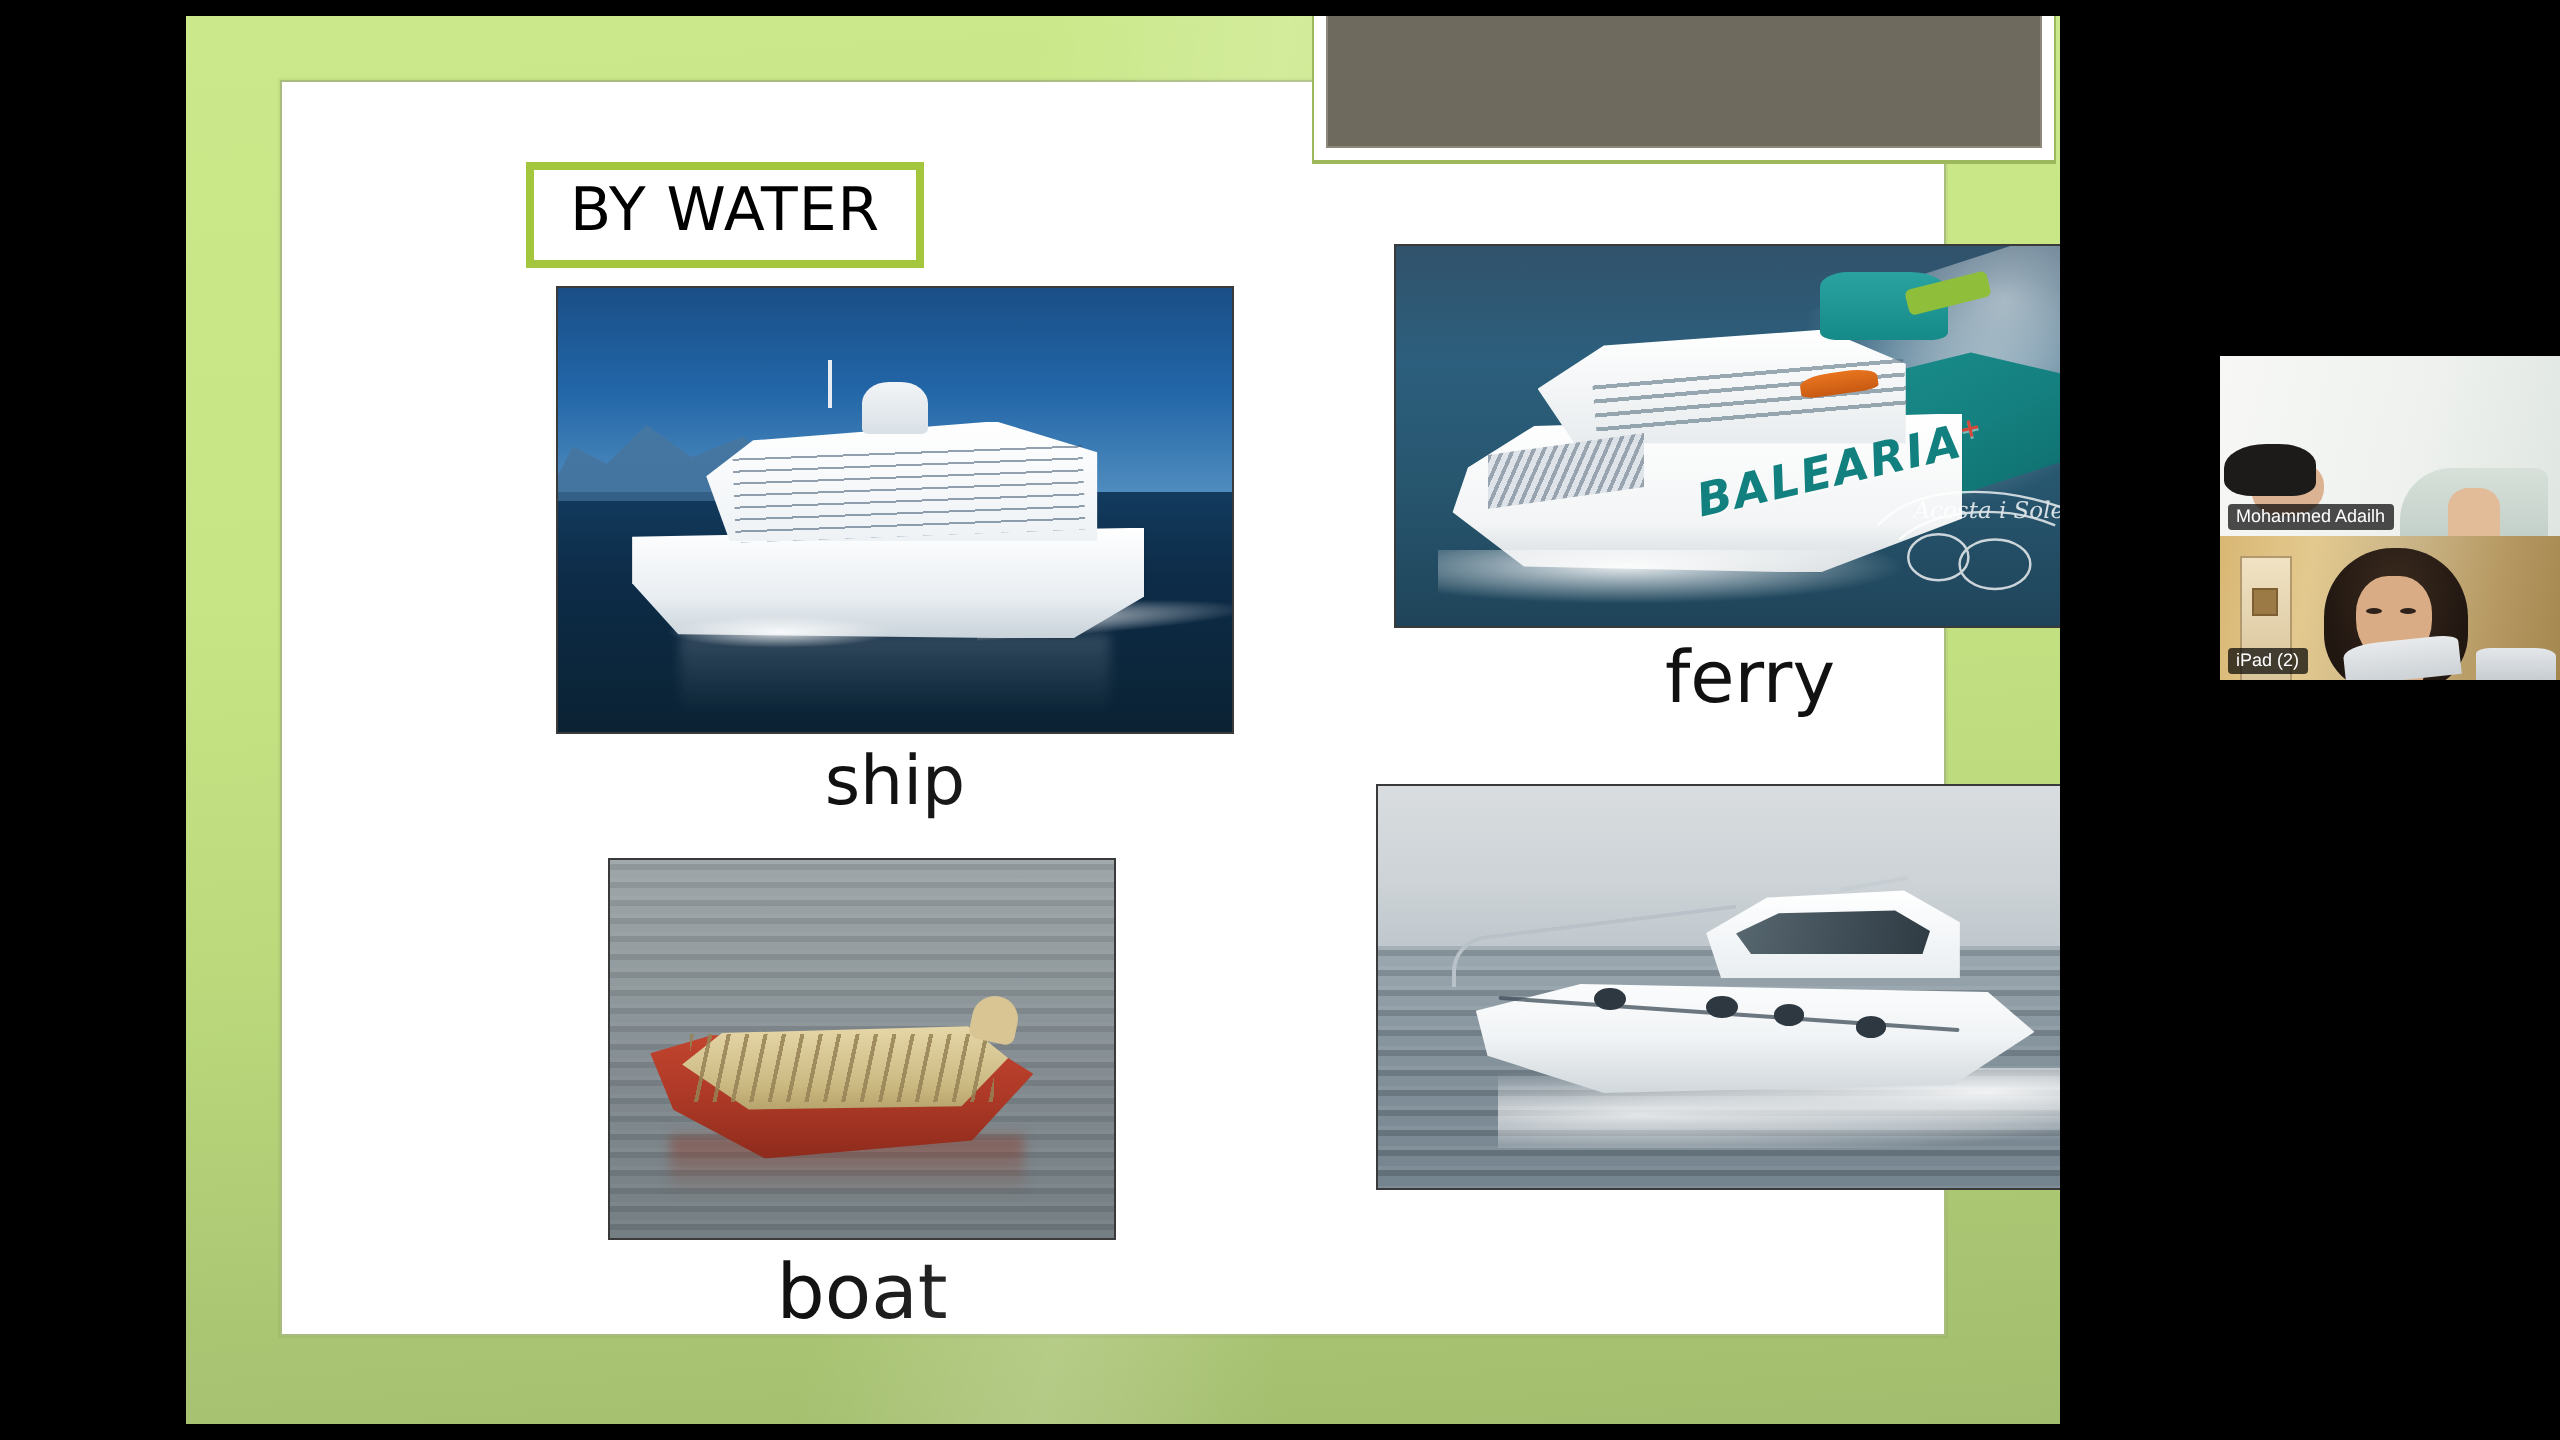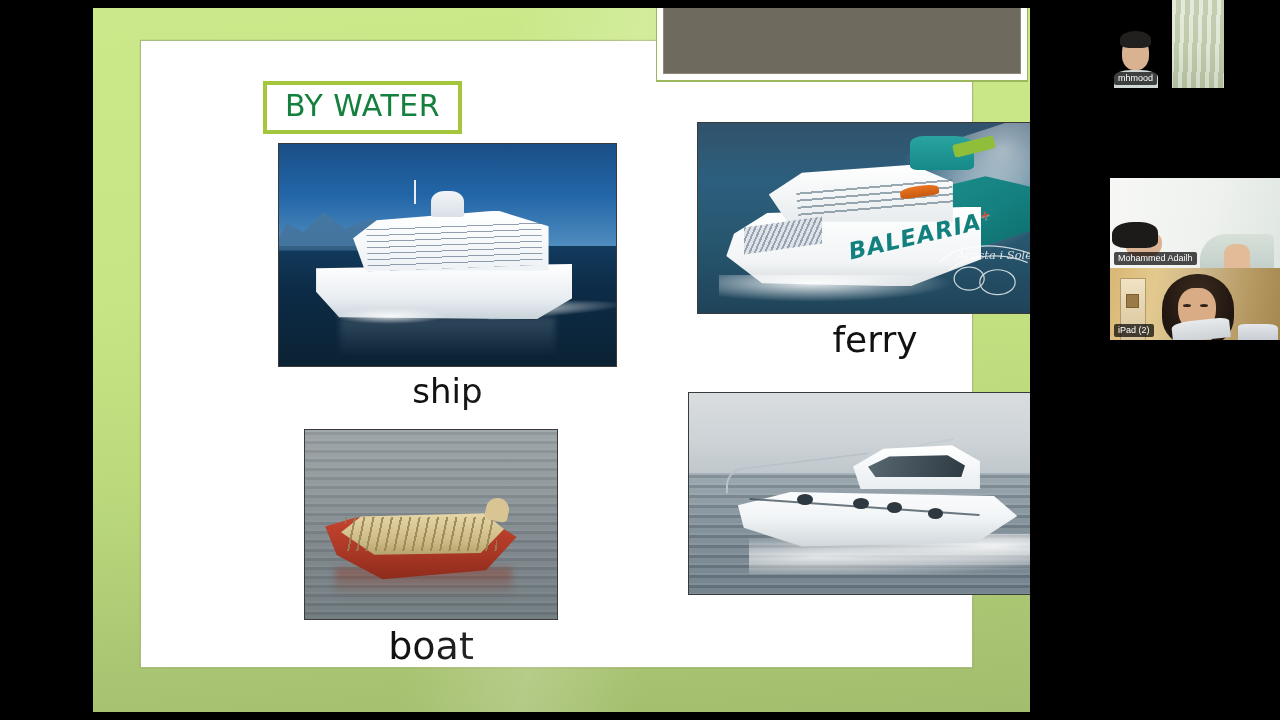--- a/index.html
+++ b/index.html
@@ -34,21 +34,21 @@
   .title-box {
     position: absolute; left: 170px; top: 73px;
     padding: 6px 18px 9px 18px;
     border: 4px solid #a4c63d;
     background: #fff;
     z-index: 6;
   }
   .title-box .title-text {
     font-family: "DejaVu Sans", sans-serif;
     font-size: 30px; font-weight: 400; letter-spacing: .5px;
-    color: #15803d; line-height: 1; white-space: nowrap;
+    color: #000000; line-height: 1; white-space: nowrap;
   }
 
   
   .top-media {
     position: absolute; left: 563px; top: -10px; width: 372px; height: 84px;
     background: #fff;
     border-bottom: 2px solid #9db85c;
     border-left: 1px solid #9db85c;
     border-right: 1px solid #9db85c;
     padding: 6px;
@@ -526,32 +526,20 @@
     </div>
 
     <div class="top-media">
       <div class="top-media-inner"></div>
     </div>
 
   </div>
 
   <div class="filmstrip">
 
-    <div class="tile" id="tile-0">
-      <div class="scene">
-        <div class="bg"></div>
-        <div class="inner">
-            <div class="curtain"></div>
-          </div>
-        <div class="body"></div>
-        <div class="head"></div>
-        <div class="hair"></div>
-      </div>
-      <div class="namebar">mhmood</div>
-    </div>
 
 
     <div class="tile" id="tile-2">
       <div class="scene">
         <div class="bg"></div>
         <div class="shirt"></div>
         <div class="arm"></div>
         <div class="face"></div>
         <div class="hair"></div>
       </div>

